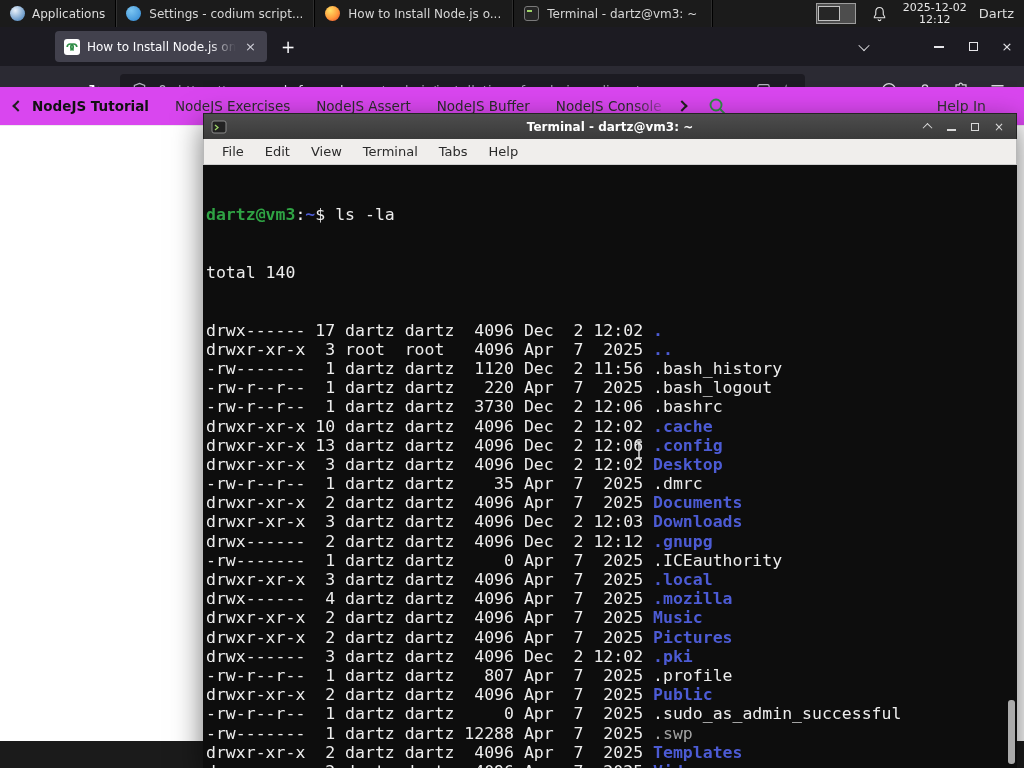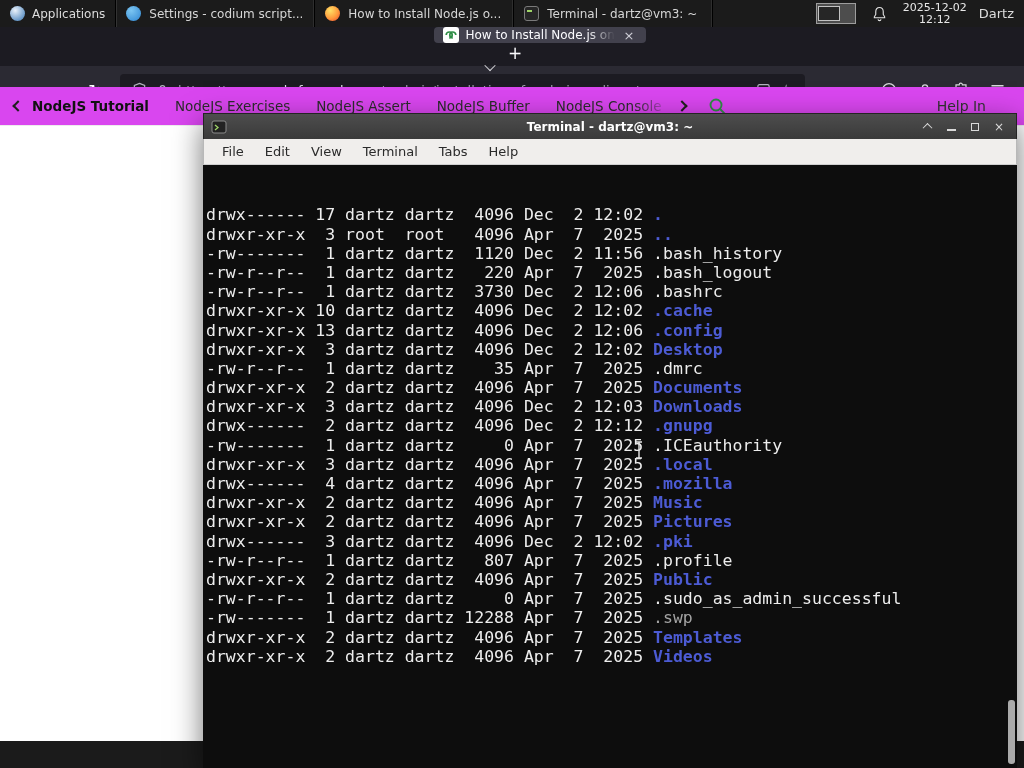--- a/index.html
+++ b/index.html
@@ -26,21 +26,21 @@
   .panel-spacer { flex:1; }
   .pager { width:40px; height:21px; border:1px solid #9d9d9d; background:#4d4d4d;
            display:flex; align-items:center; padding:1px; margin-right:16px; }
   .pager-win { width:22px; height:15px; background:#262626; border:1px solid #c2c2c2; }
   .bell { margin-right:16px; display:flex; }
   .clock { text-align:center; font-size:11px; line-height:12px; color:#e8e8e8; margin-right:12px; }
   .panel-user { font-size:13px; margin-right:10px; }
 
   
   .browser { position:absolute; left:0; top:27px; width:1024px; height:741px; }
-  .tabbar { height:39px; background:#1c1b22; display:flex; align-items:center;flex-direction:column; }
+  .tabbar { height:39px; background:#1c1b22; display:flex; align-items:center; }
   .tab { margin-left:55px; width:212px; height:31px; background:#42414d; border-radius:4px;
          display:flex; align-items:center; gap:7px; padding:0 9px; color:#fbfbfe; font-size:12px; }
   .tab-title { flex:1; overflow:hidden; white-space:nowrap;
                -webkit-mask-image:linear-gradient(90deg,#000 82%,transparent);
                mask-image:linear-gradient(90deg,#000 82%,transparent); }
   .tab-close { color:#cfcfd8; font-size:13px; padding:0 2px; }
   .newtab { width:30px; height:30px; margin-left:6px; display:grid; place-items:center;
             color:#fbfbfe; font-size:17px; }
   .tab-spacer { flex:1; }
   .alltabs { margin-right:44px; display:grid; place-items:center; width:28px; height:28px; }
@@ -276,20 +276,22 @@
     </div>
     <div class="t-menubar">
         <span class="t-menu">File</span>
         <span class="t-menu">Edit</span>
         <span class="t-menu">View</span>
         <span class="t-menu">Terminal</span>
         <span class="t-menu">Tabs</span>
         <span class="t-menu">Help</span>
       </div>
     <div class="t-screen">
+      <div class="tline"><span class="green">dartz@vm3</span><span>:</span><span class="blue">~</span><span>$ </span><span>ls -la</span></div>
+      <div class="tline">total 140</div>
       <div><div class="tline"><span>drwx------ 17 dartz dartz  4096 Dec  2 12:02 </span><span class="dir">.</span></div><div class="tline"><span>drwxr-xr-x  3 root  root   4096 Apr  7  2025 </span><span class="dir">..</span></div><div class="tline"><span>-rw-------  1 dartz dartz  1120 Dec  2 11:56 </span><span class="">.bash_history</span></div><div class="tline"><span>-rw-r--r--  1 dartz dartz   220 Apr  7  2025 </span><span class="">.bash_logout</span></div><div class="tline"><span>-rw-r--r--  1 dartz dartz  3730 Dec  2 12:06 </span><span class="">.bashrc</span></div><div class="tline"><span>drwxr-xr-x 10 dartz dartz  4096 Dec  2 12:02 </span><span class="dir">.cache</span></div><div class="tline"><span>drwxr-xr-x 13 dartz dartz  4096 Dec  2 12:06 </span><span class="dir">.config</span></div><div class="tline"><span>drwxr-xr-x  3 dartz dartz  4096 Dec  2 12:02 </span><span class="dir">Desktop</span></div><div class="tline"><span>-rw-r--r--  1 dartz dartz    35 Apr  7  2025 </span><span class="">.dmrc</span></div><div class="tline"><span>drwxr-xr-x  2 dartz dartz  4096 Apr  7  2025 </span><span class="dir">Documents</span></div><div class="tline"><span>drwxr-xr-x  3 dartz dartz  4096 Dec  2 12:03 </span><span class="dir">Downloads</span></div><div class="tline"><span>drwx------  2 dartz dartz  4096 Dec  2 12:12 </span><span class="dir">.gnupg</span></div><div class="tline"><span>-rw-------  1 dartz dartz     0 Apr  7  2025 </span><span class="">.ICEauthority</span></div><div class="tline"><span>drwxr-xr-x  3 dartz dartz  4096 Apr  7  2025 </span><span class="dir">.local</span></div><div class="tline"><span>drwx------  4 dartz dartz  4096 Apr  7  2025 </span><span class="dir">.mozilla</span></div><div class="tline"><span>drwxr-xr-x  2 dartz dartz  4096 Apr  7  2025 </span><span class="dir">Music</span></div><div class="tline"><span>drwxr-xr-x  2 dartz dartz  4096 Apr  7  2025 </span><span class="dir">Pictures</span></div><div class="tline"><span>drwx------  3 dartz dartz  4096 Dec  2 12:02 </span><span class="dir">.pki</span></div><div class="tline"><span>-rw-r--r--  1 dartz dartz   807 Apr  7  2025 </span><span class="">.profile</span></div><div class="tline"><span>drwxr-xr-x  2 dartz dartz  4096 Apr  7  2025 </span><span class="dir">Public</span></div><div class="tline"><span>-rw-r--r--  1 dartz dartz     0 Apr  7  2025 </span><span class="">.sudo_as_admin_successful</span></div><div class="tline"><span>-rw-------  1 dartz dartz 12288 Apr  7  2025 </span><span class="dim">.swp</span></div><div class="tline"><span>drwxr-xr-x  2 dartz dartz  4096 Apr  7  2025 </span><span class="dir">Templates</span></div><div class="tline"><span>drwxr-xr-x  2 dartz dartz  4096 Apr  7  2025 </span><span class="dir">Videos</span></div></div>
       <span class="ibeam">
         <svg width="10" height="18" viewBox="0 0 10 18">
             <path d="M2 1h6M5 1v16M2 17h6" stroke="#e8e8e8" stroke-width="1.4" fill="none"></path>
           </svg>
       </span>
       <div class="t-scrollbar">
         <div class="t-thumb"></div>
       </div>
     </div>

